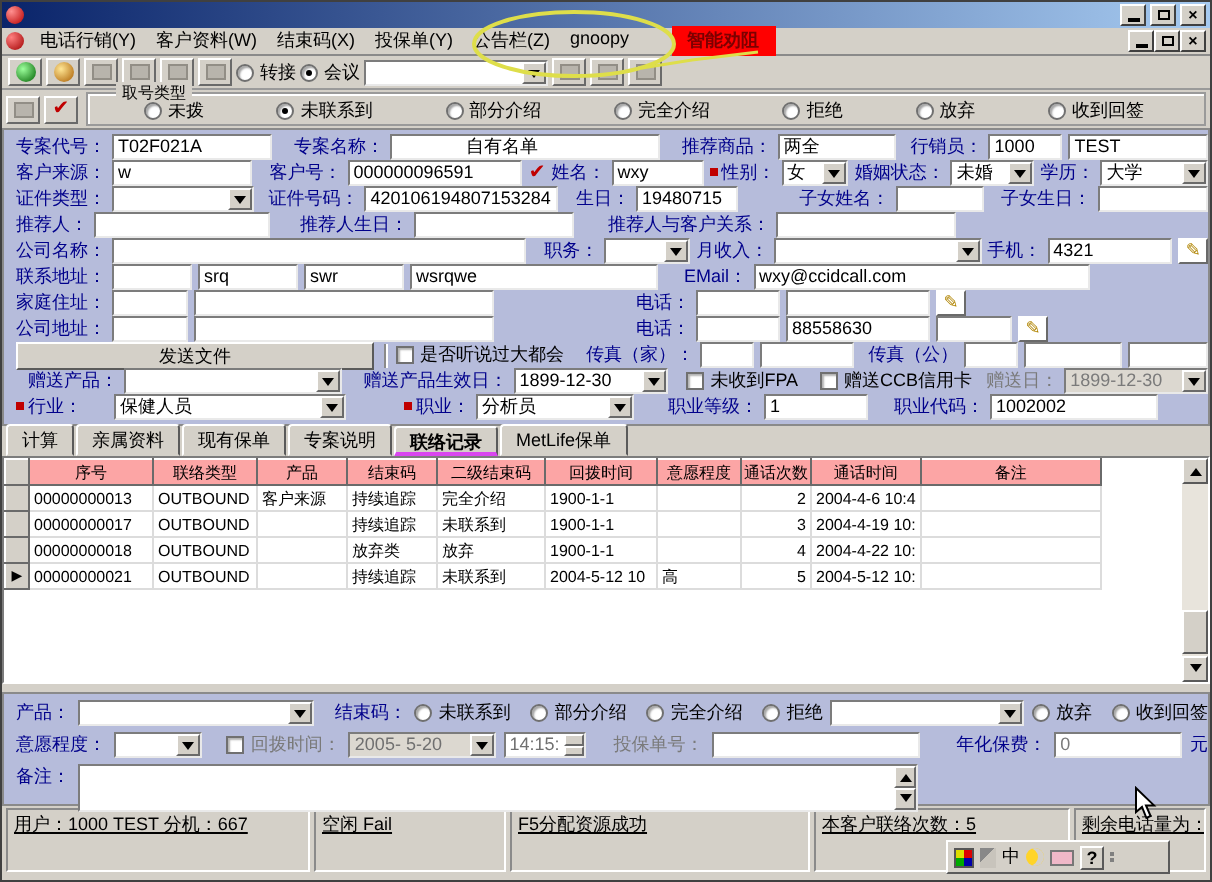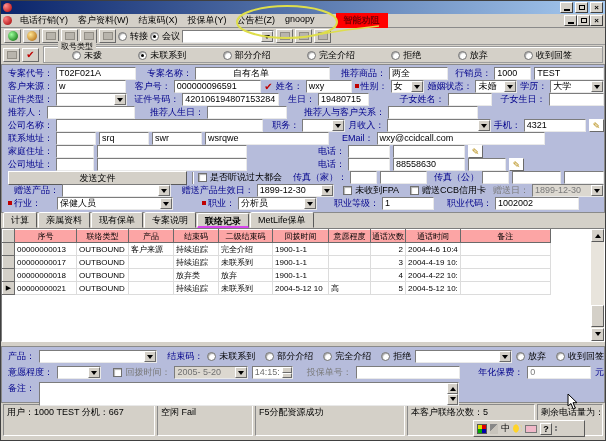--- a/index.html
+++ b/index.html
@@ -92,21 +92,21 @@
   .spin .val{padding:0 2px;line-height:11px;color:#707070;}
   .spinbtns{display:flex;flex-direction:column;width:10px;}
   .spinbtns i{flex:1;background:#d4d0c8;border:1px solid;border-color:#fff #6a6a6a #6a6a6a #fff;display:block;}
   .notebox{position:relative;width:420px;height:24px;background:#fff;border:1px solid;border-color:#7c7c7c #e9e9e9 #e9e9e9 #7c7c7c;}
   .notebox .nsb{position:absolute;right:0;top:0;width:11px;height:100%;display:flex;flex-direction:column;}
   .notebox .nsb span{flex:1;background:#d4d0c8;border:1px solid;border-color:#fff #6a6a6a #6a6a6a #fff;display:flex;align-items:center;justify-content:center;}
 
   
   .msgbar{height:15px;background:#d4d0c8;border-top:1px solid #fff;box-shadow:0 -1px 0 #8a8a8a;display:flex;align-items:center;padding-left:86px;color:#1a1a1a;}
   .statusbar{height:17px;display:flex;gap:2px;padding:1px 2px;}
-  .statusbar>span{border:1px solid;border-color:#8a8a8a #fff #fff #8a8a8a;padding:1px 3px;overflow:hidden;white-space:nowrap;height:32px;}
+  .statusbar>span{border:1px solid;border-color:#8a8a8a #fff #fff #8a8a8a;padding:1px 3px;overflow:hidden;white-space:nowrap;height:32px;text-decoration:underline;}
   .statusbar>span:nth-of-type(1){width:152px;}
   .statusbar>span:nth-of-type(2){width:96px;}
   .statusbar>span:nth-of-type(3){width:150px;}
   .statusbar>span:nth-of-type(4){width:128px;}
   .statusbar>span:nth-of-type(5){flex:1;}
 
   
   .ime{position:absolute;right:20px;bottom:3px;width:112px;height:17px;background:#d4d0c8;border:1px solid;border-color:#fff #5a5a5a #5a5a5a #fff;display:flex;align-items:center;gap:3px;padding:0 3px;z-index:8;}
   .ime-logo{width:10px;height:10px;background:conic-gradient(#d00 0 25%,#00a 25% 50%,#0a0 50% 75%,#dd0 75%);border:1px solid #555;}
   .ime-brush{width:8px;height:10px;background:linear-gradient(135deg,#888 40%,#c8c4bc 40%);}

